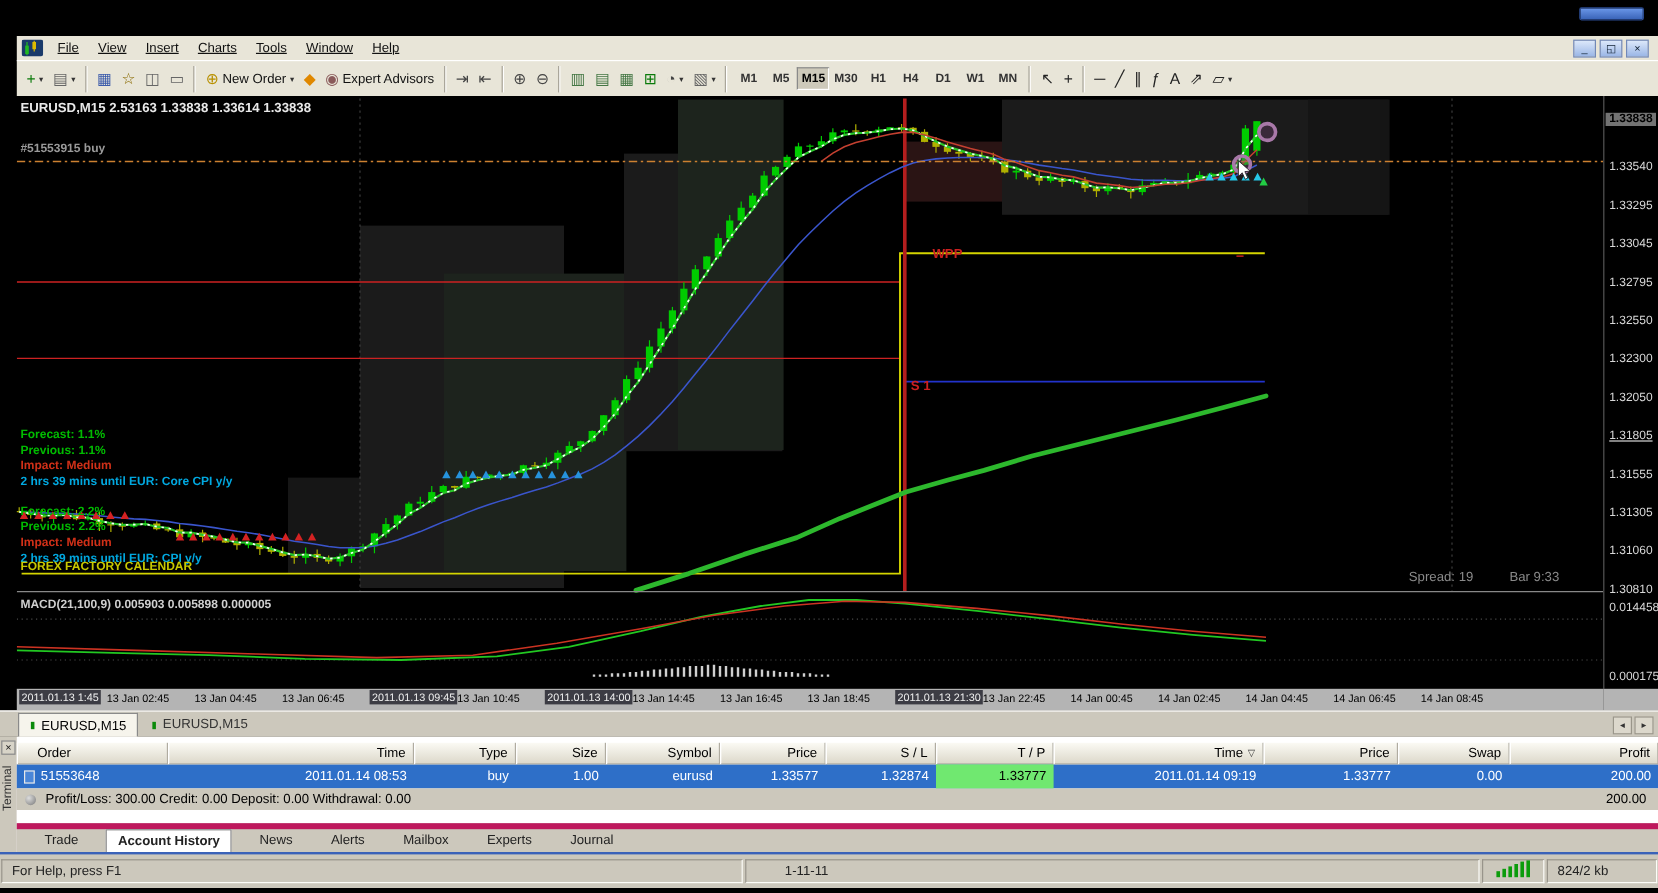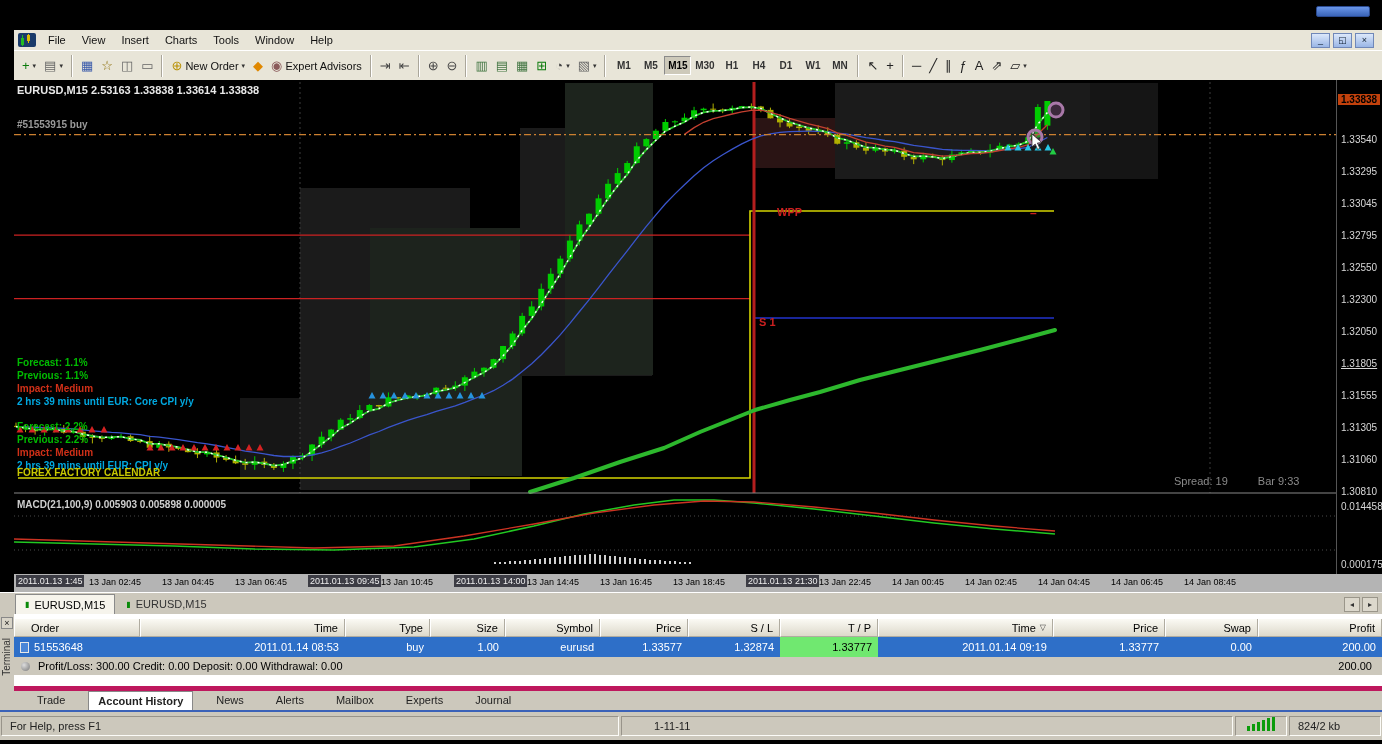--- a/index.html
+++ b/index.html
@@ -8,21 +8,21 @@
   #app{position:relative;width:1382px;height:744px;background:#000;}
 
   
   #title-frag{position:absolute;left:1316px;top:6px;width:54px;height:11px;border-radius:2px;
     background:linear-gradient(#6a96e8,#3a64b8);border:1px solid #2a4a90;}
 
   
   #menubar{position:absolute;left:14px;top:30px;width:1368px;height:20px;background:#e8e5d8;
     display:flex;align-items:center;font-size:11px;padding-left:4px;}
   .appicon{width:18px;height:14px;margin-right:4px;display:inline-block;}
-  .mitem{padding:3px 8px;color:#111;}
+  .mitem{padding:3px 8px;color:#111;text-decoration:underline;}
   #win-controls{margin-left:auto;display:flex;gap:3px;padding-right:8px;}
   .wbtn{width:19px;height:15px;background:linear-gradient(#dce8fa,#9ab6e6);border:1px solid #7088b8;
     font-size:9px;line-height:12px;text-align:center;color:#123;}
 
   
   #toolbar{position:absolute;left:14px;top:50px;width:1368px;height:30px;background:#e8e5d8;
     display:flex;align-items:center;padding:0 4px;border-top:1px solid #fff;}
   #tb-main,#tb-tf,#tb-draw{display:flex;align-items:center;}
   .tbtn{display:flex;align-items:center;gap:3px;height:24px;padding:0 4px;}
   .tglyph{font-size:13px;line-height:13px;}
@@ -43,21 +43,21 @@
   #wpp-dash{left:1016px;top:126px;color:#cc2020;font-size:12px;}
   #s1-label{left:745px;top:236px;color:#cc2020;font-size:11px;}
   #calendar-label{left:3px;top:387px;color:#c8c800;font-size:10px;}
   #spread-label{left:1160px;top:395px;color:#8a8a8a;font-size:11px;font-weight:normal;display:flex;gap:30px;}
   #macd-label{left:3px;top:419px;color:#cfcfcf;font-size:10px;}
   .nline{position:absolute;font-size:10px;font-weight:bold;white-space:nowrap;}
 
   
   #price-axis{position:absolute;left:1336px;top:80px;width:46px;height:494px;background:#000;border-left:1px solid #555;}
   .pl{position:absolute;left:4px;font-size:10px;color:#d8d8d8;}
-  #price-current{position:absolute;left:1px;top:14px;background:#c2410c;color:#000;font-size:10px;
+  #price-current{position:absolute;left:1px;top:14px;background:#737373;color:#000;font-size:10px;
     padding:0 3px;font-weight:bold;}
   #axis-corner{position:absolute;left:1336px;top:574px;width:46px;height:18px;background:#b4b4b4;}
 
   
   #time-axis{position:absolute;left:14px;top:574px;width:1322px;height:18px;background:#b4b4b4;overflow:hidden;}
   .tl{position:absolute;top:3px;font-size:9px;color:#000;white-space:nowrap;}
   .tl.dark{background:#3c3c44;color:#eee;padding:1px 2px;top:1px;}
 
   
   #chart-tabs{position:absolute;left:0;top:592px;width:1382px;height:22px;background:#ccc8bc;

